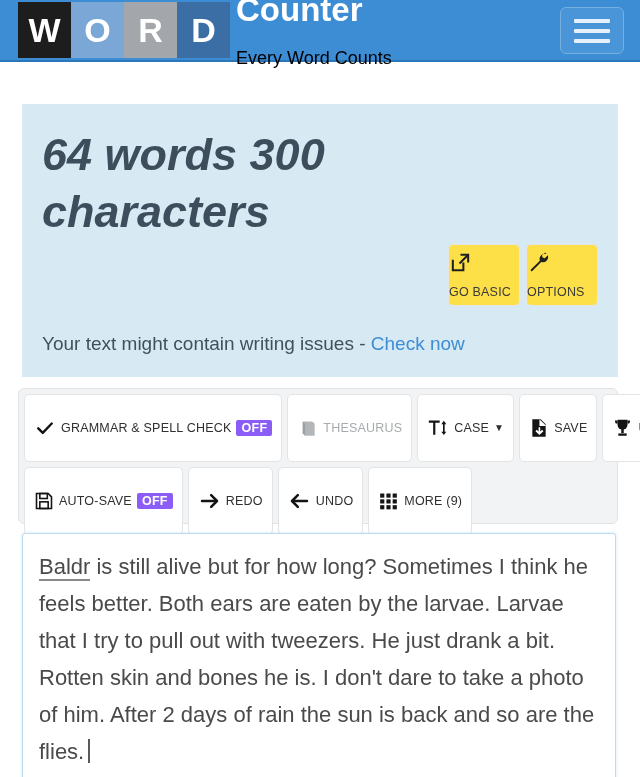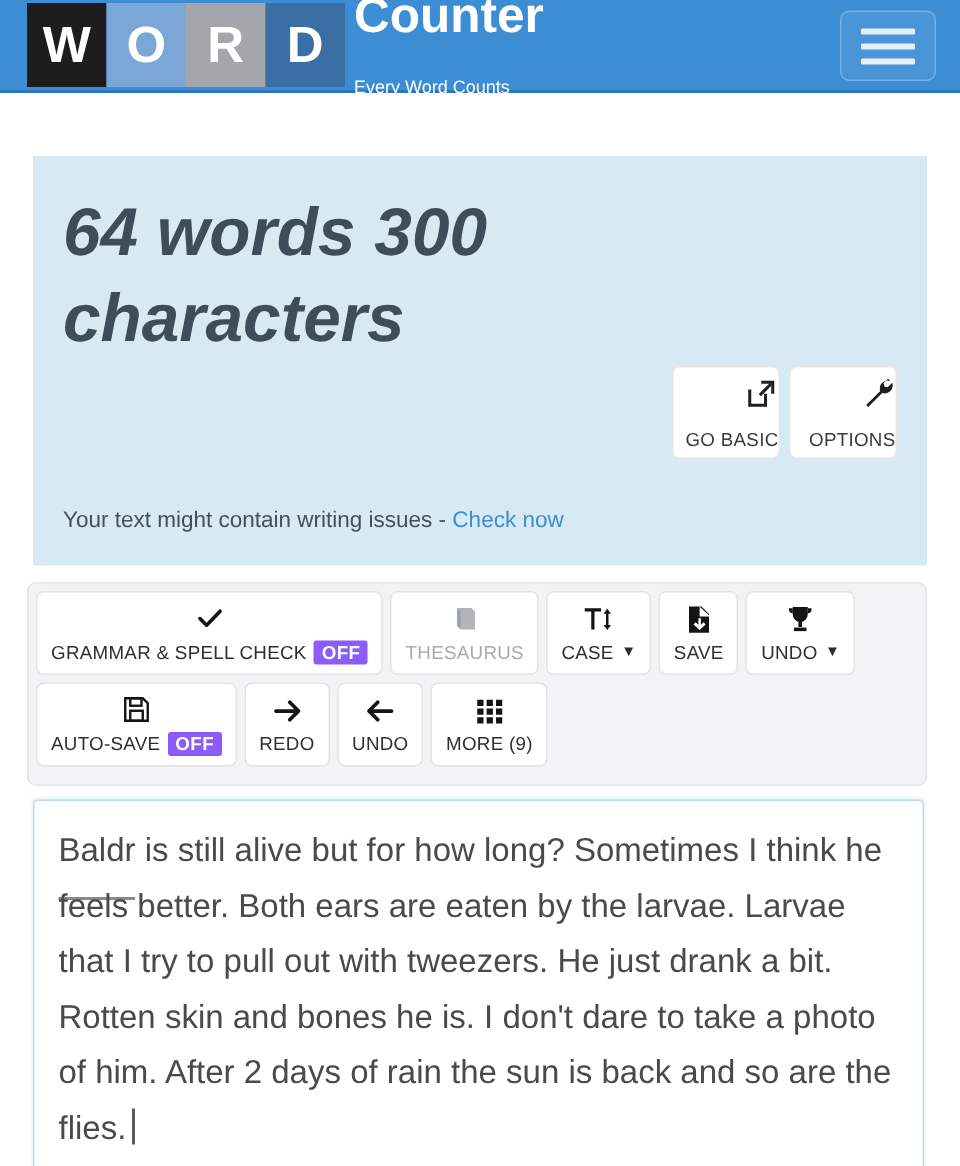--- a/index.html
+++ b/index.html
@@ -26,21 +26,21 @@
     display: flex; align-items: center; justify-content: center;
     color: #ffffff; font-weight: bold; font-size: 34px;
     letter-spacing: 0px;
   }
   .logo-tile.t0 { background: #1d1d1d; }
   .logo-tile.t1 { background: #7ba7d7; }
   .logo-tile.t2 { background: #a3a6aa; }
   .logo-tile.t3 { background: #3a6ea5; }
   .logo-word { margin-left: 6px; display: flex; flex-direction: column; justify-content: center; height: 56px; gap: 11px; }
   .logo-counter { color: #ffffff; font-size: 33px; font-weight: bold; line-height: 32px; }
-  .logo-tag { color: #ffffff; font-size: 12px; line-height: 18px; margin-top: 12px; }
+  .logo-tag { color: #000000; font-size: 18px; line-height: 18px; margin-top: 12px; }
   .hamburger {
     position: absolute; right: 16px; top: 7px;
     width: 64px; height: 47px;
     border: 1px solid #76b0e2; border-radius: 6px;
     background: #4a94d8;
     display: flex; flex-direction: column; align-items: center; justify-content: center;
     gap: 6px; cursor: pointer;
   }
   .hamburger span { display: block; width: 36px; height: 4px; background: #e6f0fa; border-radius: 1px; }
 
@@ -56,43 +56,43 @@
     font-size: 45px; font-weight: bold; line-height: 57px;
     max-width: 400px;
     font-style: italic;
   }
   .stats-actions {
     position: absolute; right: 20px; top: 140px;
     display: flex; gap: 6px;
   }
   .stat-btn {
     width: 72px; height: 62px;
-    background: #ffffff; border: 1px solid #e6e6e6; border-radius: 5px;
-    display: flex; flex-direction: column; align-items: flex-end; justify-content: center;
+    background: #fde047; border: 1px solid #e6e6e6; border-radius: 5px;
+    display: flex; flex-direction: column; align-items: flex-start; justify-content: center;
     gap: 7px; cursor: pointer;
   }
   .stat-btn .lbl { font-size: 12.5px; color: #3a3a3a; letter-spacing: .2px; }
   .issues-line {
     position: absolute; left: 20px; bottom: 22px;
-    font-size: 15px; color: #41505c;
+    font-size: 19px; color: #41505c;
   }
   .issues-line a { color: #3c8dd4; text-decoration: none; cursor: pointer; }
 
   
   .toolbar {
     position: absolute; left: 18px; top: 388px;
     width: 600px; height: 136px;
     background: #f2f3f4; border: 1px solid #e2e3e5; border-radius: 6px;
     padding: 5px 5px;
   }
   .tb-row { display: flex; gap: 5px; margin-bottom: 5px; }
   .tb-btn {
     background: #ffffff; border: 1px solid #e3e4e6; border-radius: 5px;
-    height: 56px;
-    display: flex; flex-direction: column; align-items: center; justify-content: center;
+    height: 68px;
+    display: flex; flex-direction: row; align-items: center; 
     gap: 5px; padding: 0 9px; cursor: pointer; white-space: nowrap;
   }
   .tb-btn .ico { height: 20px; display: flex; align-items: center; justify-content: center; }
   .tb-btn .lbl {
     font-size: 12.5px; color: #2f2f2f; letter-spacing: .2px;
     display: flex; align-items: center; gap: 5px;
   }
   .tb-btn.disabled .lbl { color: #a8abad; }
   .badge-off {
     background: #8b5cf6; color: #ffffff; font-size: 12.5px; font-weight: bold;
@@ -109,21 +109,21 @@
     border-radius: 3px;
     box-shadow: 0 0 3px rgba(120,180,220,.35);
     padding: 14px 16px 0 16px;
     overflow: hidden;
   }
   .editor-text {
     font-size: 22px; line-height: 37px; color: #4a4a4a;
   }
   .editor-text .misspelled {
     border-bottom: 2px solid #8a8a8a;
-    padding-bottom: 19px;
+    padding-bottom: 0;
   }
   .caret-bar {
     display: inline-block; width: 2px; height: 24px;
     background: #5a5a5a; vertical-align: -4px; margin-left: 4px;
   }
 </style>
 </head>
 <body>
 
 <div class="header">

